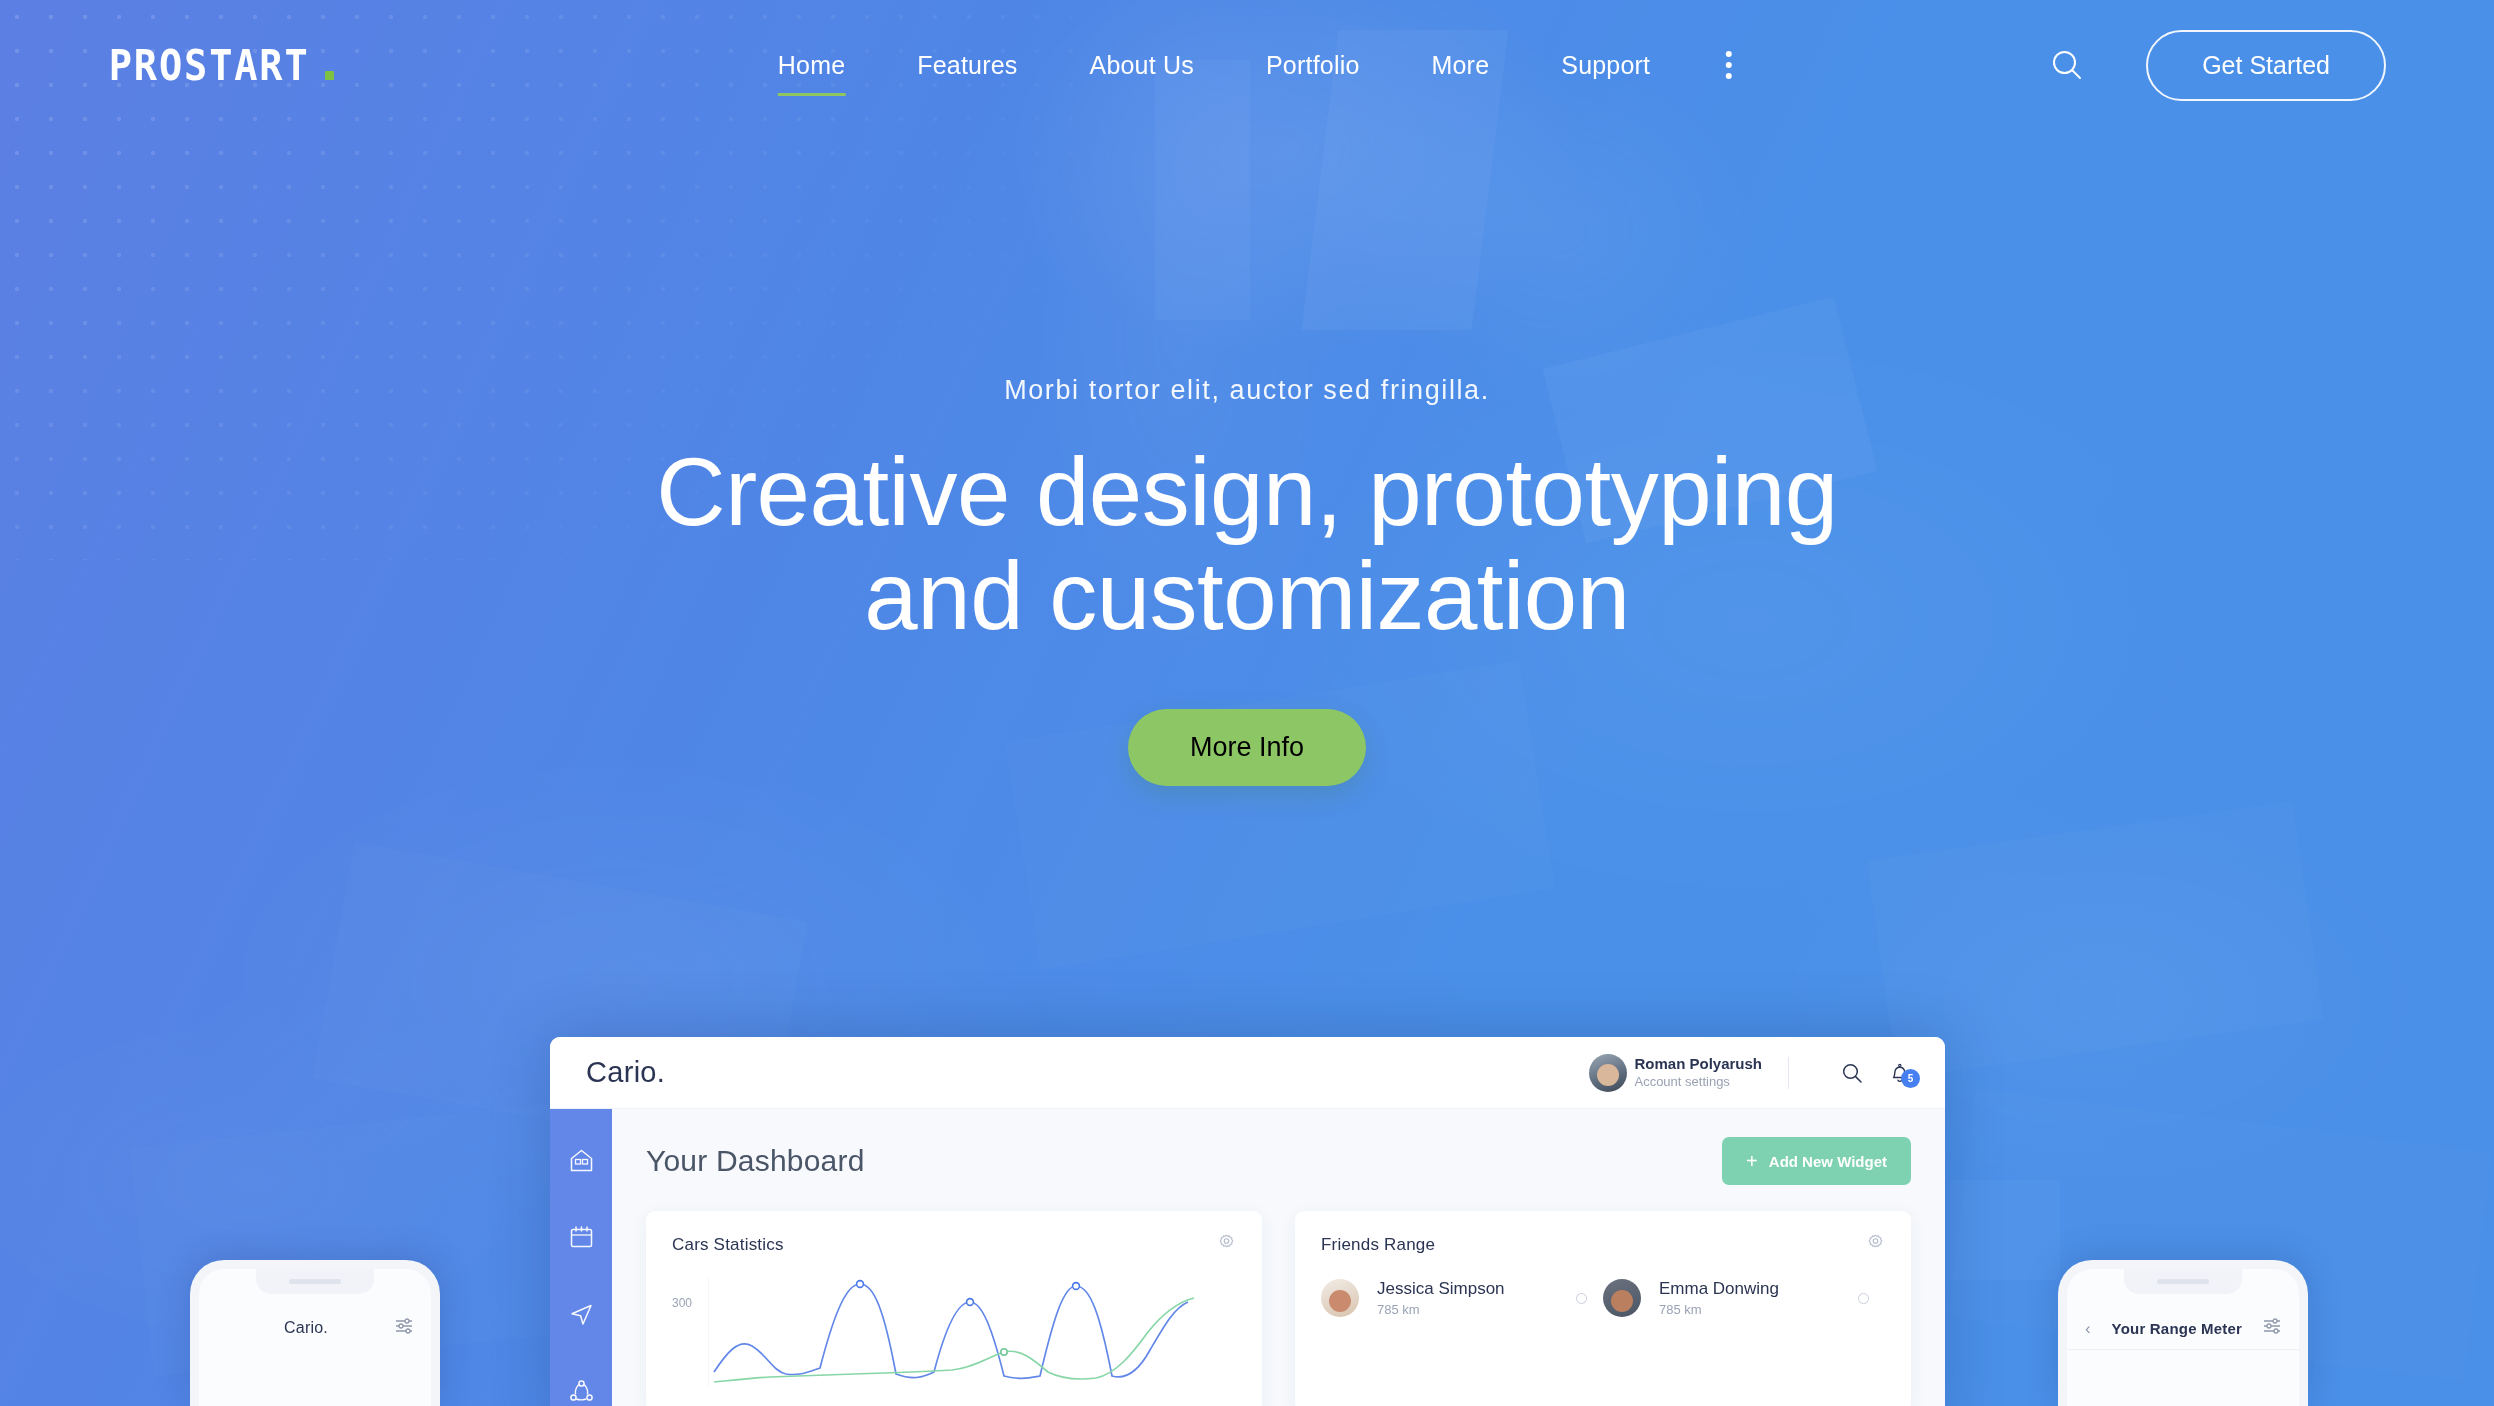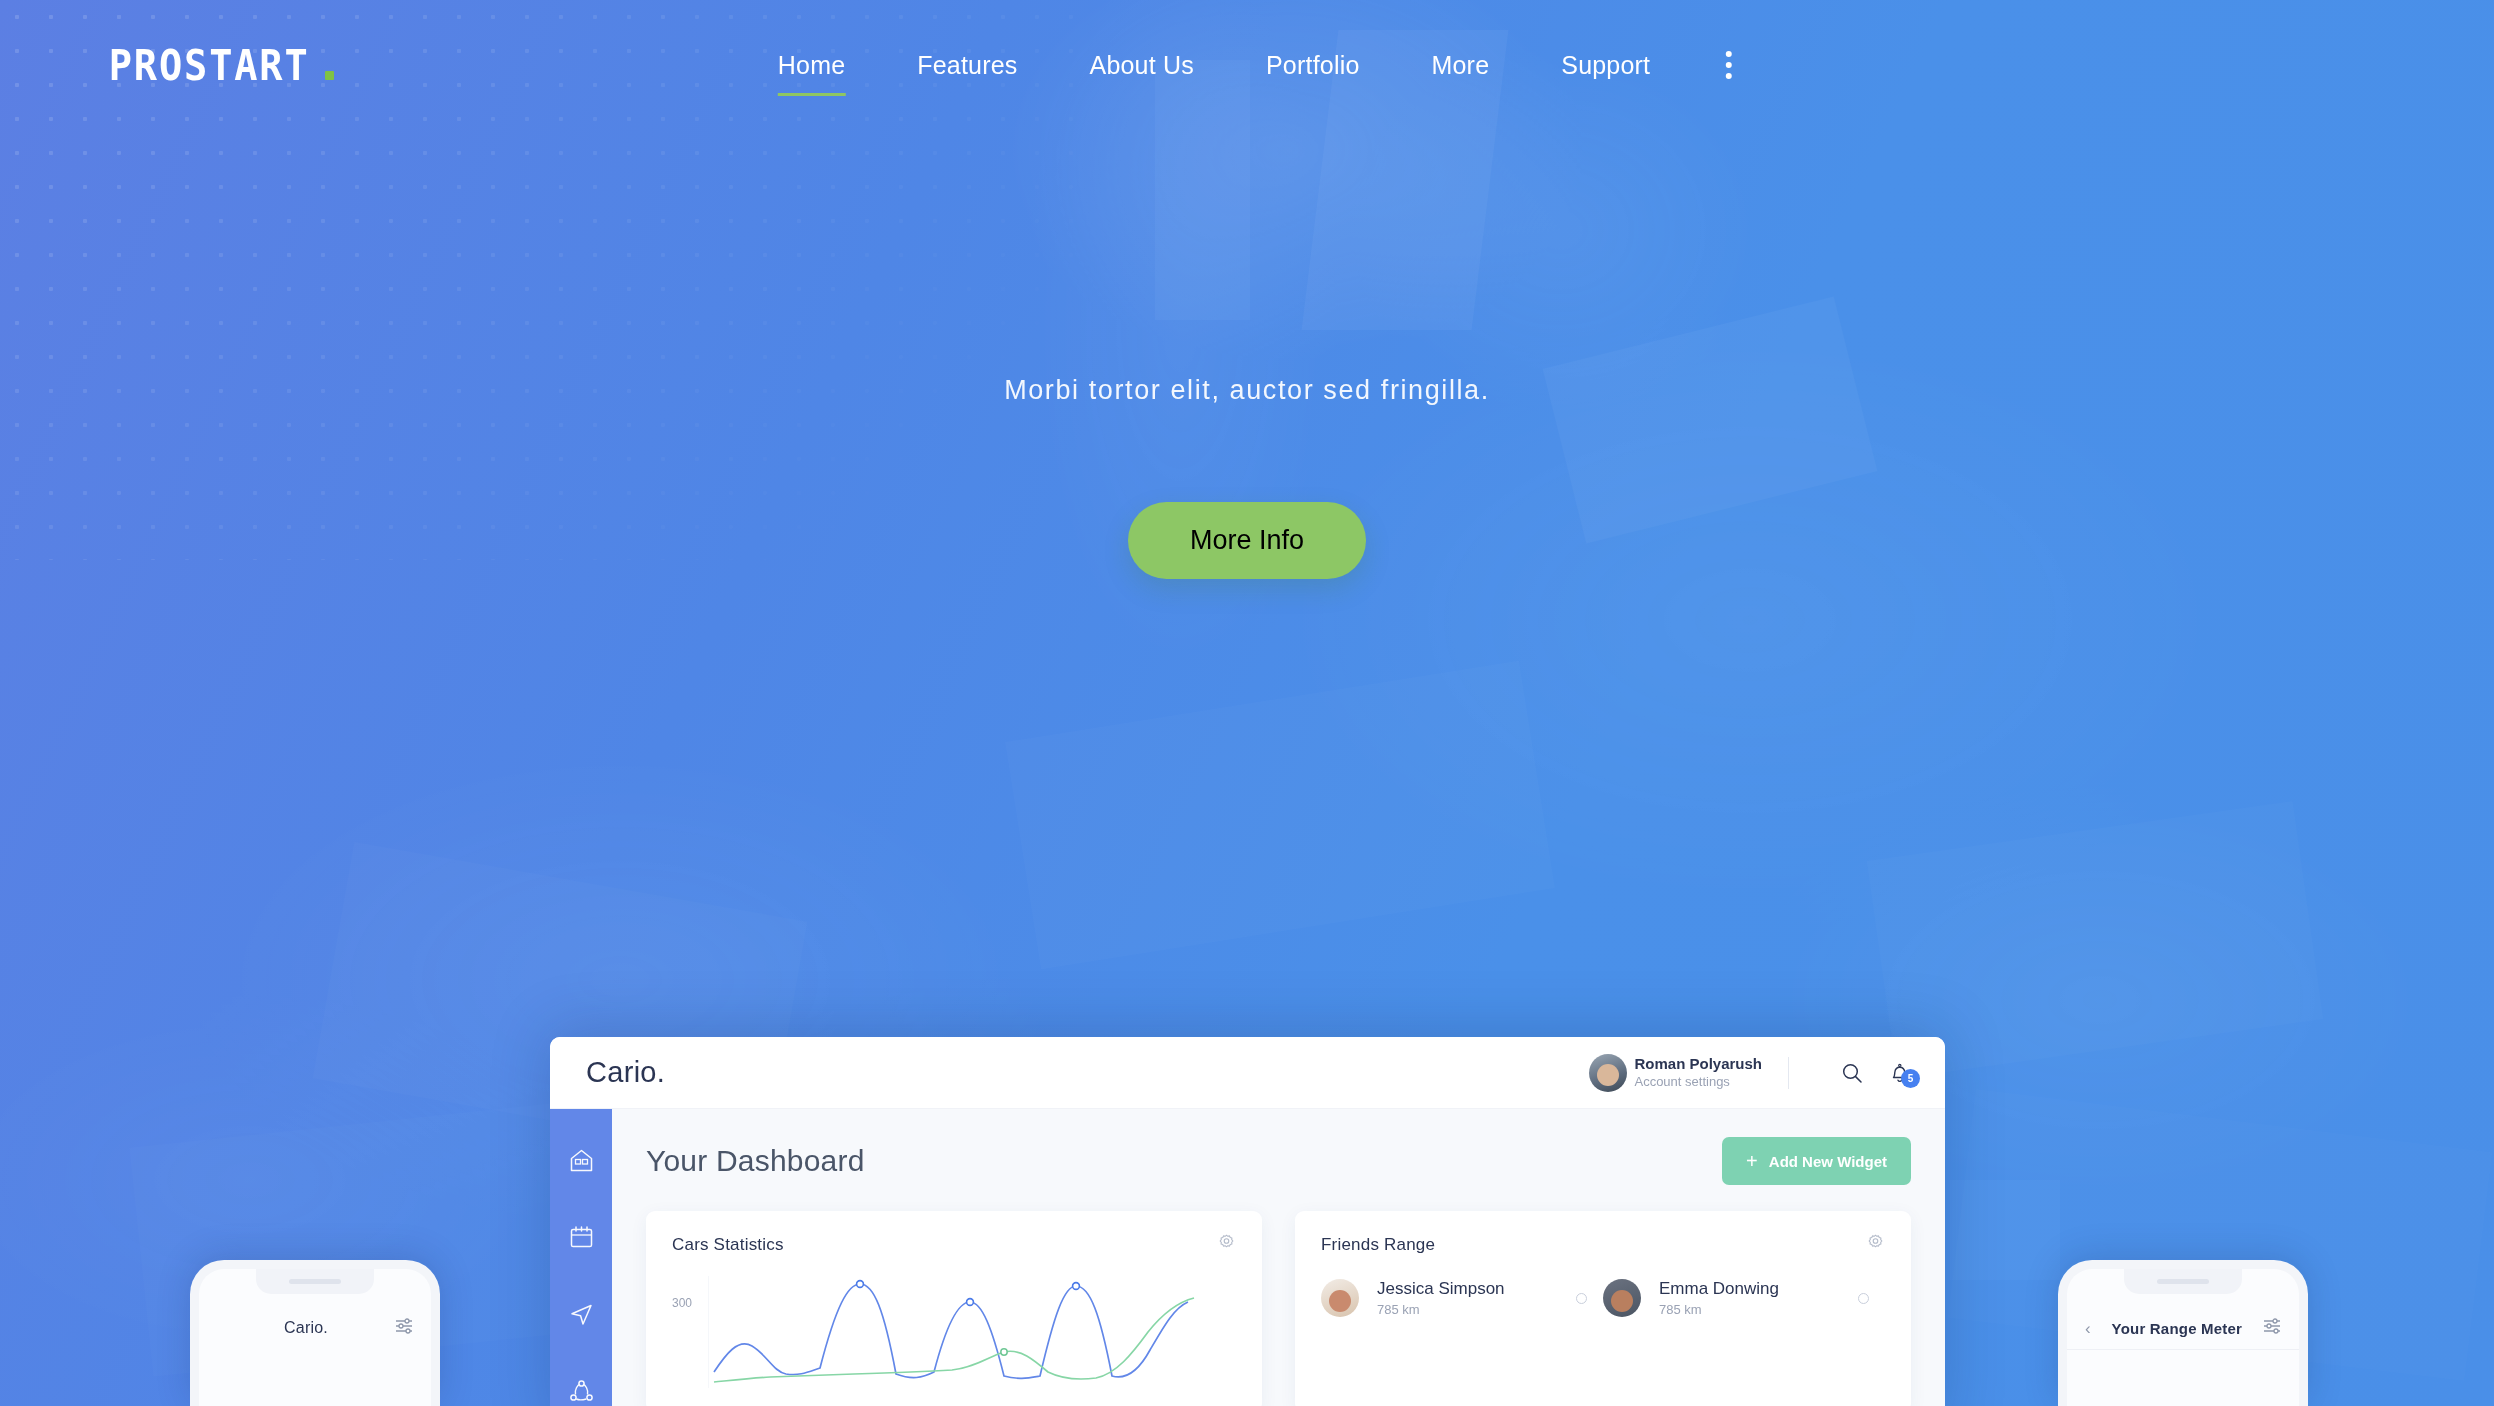--- a/index.html
+++ b/index.html
@@ -348,24 +348,37 @@
       <div class="nav-item">
         <span>Support</span>
       </div>
       <div class="kebab">
         <span></span>
           <span></span>
           <span></span>
       </div>
     </div>
 
+    <div class="header-right">
+      <div class="search-btn">
+        <svg width="34" height="34" viewBox="0 0 34 34" fill="none">
+          <circle cx="14.5" cy="14.5" r="10.5" stroke="#ffffff" stroke-width="2"></circle>
+          <line x1="22.5" y1="22.5" x2="30" y2="30" stroke="#ffffff" stroke-width="2" stroke-linecap="round"></line>
+        </svg>
+      </div>
+      <button class="btn-outline">Get Started</button>
+    </div>
   </div>
 
   <div class="hero">
     <div class="hero-sub">Morbi tortor elit, auctor sed fringilla.</div>
+    <h1 class="hero-title">
+      <span>Creative design, prototyping</span><br>
+      <span>and customization</span>
+    </h1>
     <button class="hero-btn">More Info</button>
   </div>
 
   <div class="phone left">
 
     <div class="notch">
         <i></i>
       </div>
     <div class="phone-bar">
       <div class="phone-title">Cario.</div>

